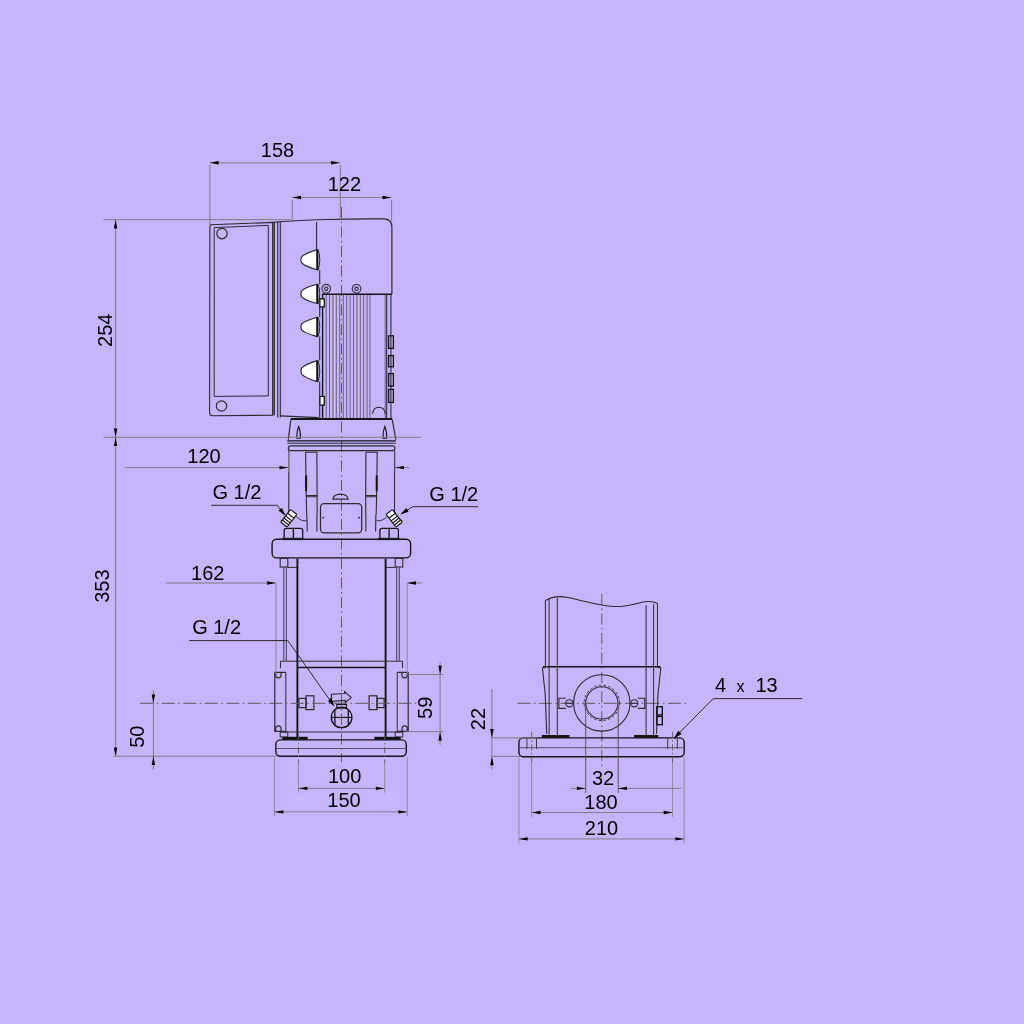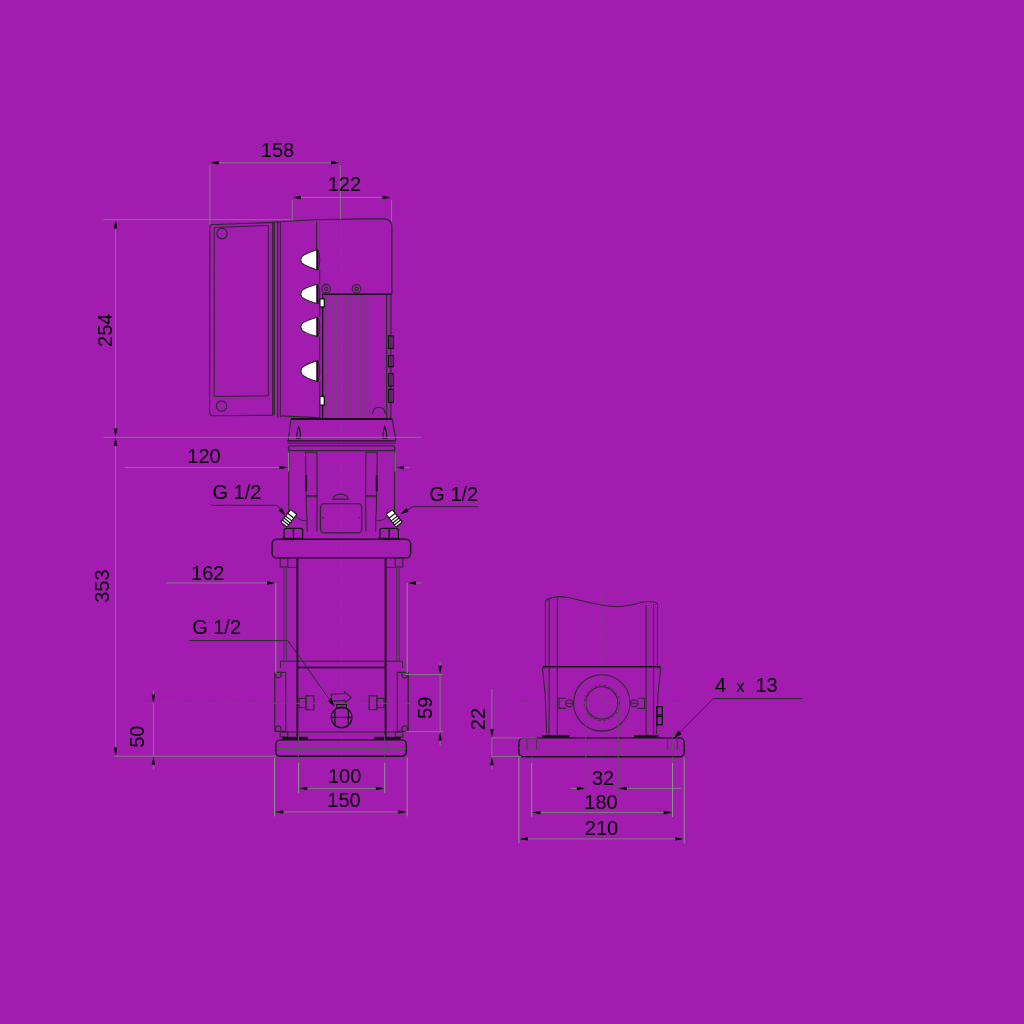--- a/index.html
+++ b/index.html
@@ -1,16 +1,16 @@
 <!DOCTYPE html>
 <html><head>
 <meta charset="utf-8">
 <style>
   html,body{margin:0;padding:0;background:#ffffff;}
-  .wrap{width:1024px;height:1024px;position:relative;background:#a21caf;}
+  .wrap{width:1024px;height:1024px;position:relative;background:#c4b5fd;}
   text{font-family:"Liberation Sans", sans-serif;fill:#000;}
 </style>
 </head>
 <body>
 <div class="wrap">
 <svg width="1024" height="1024" viewBox="0 0 1024 1024" fill="none" stroke-linecap="butt">
 
 <g id="front">
 
 <path d="M341.5,207 V762" stroke="#5a5a5a" stroke-width="1" stroke-dasharray="11 3.5 1.5 3.5"></path>

